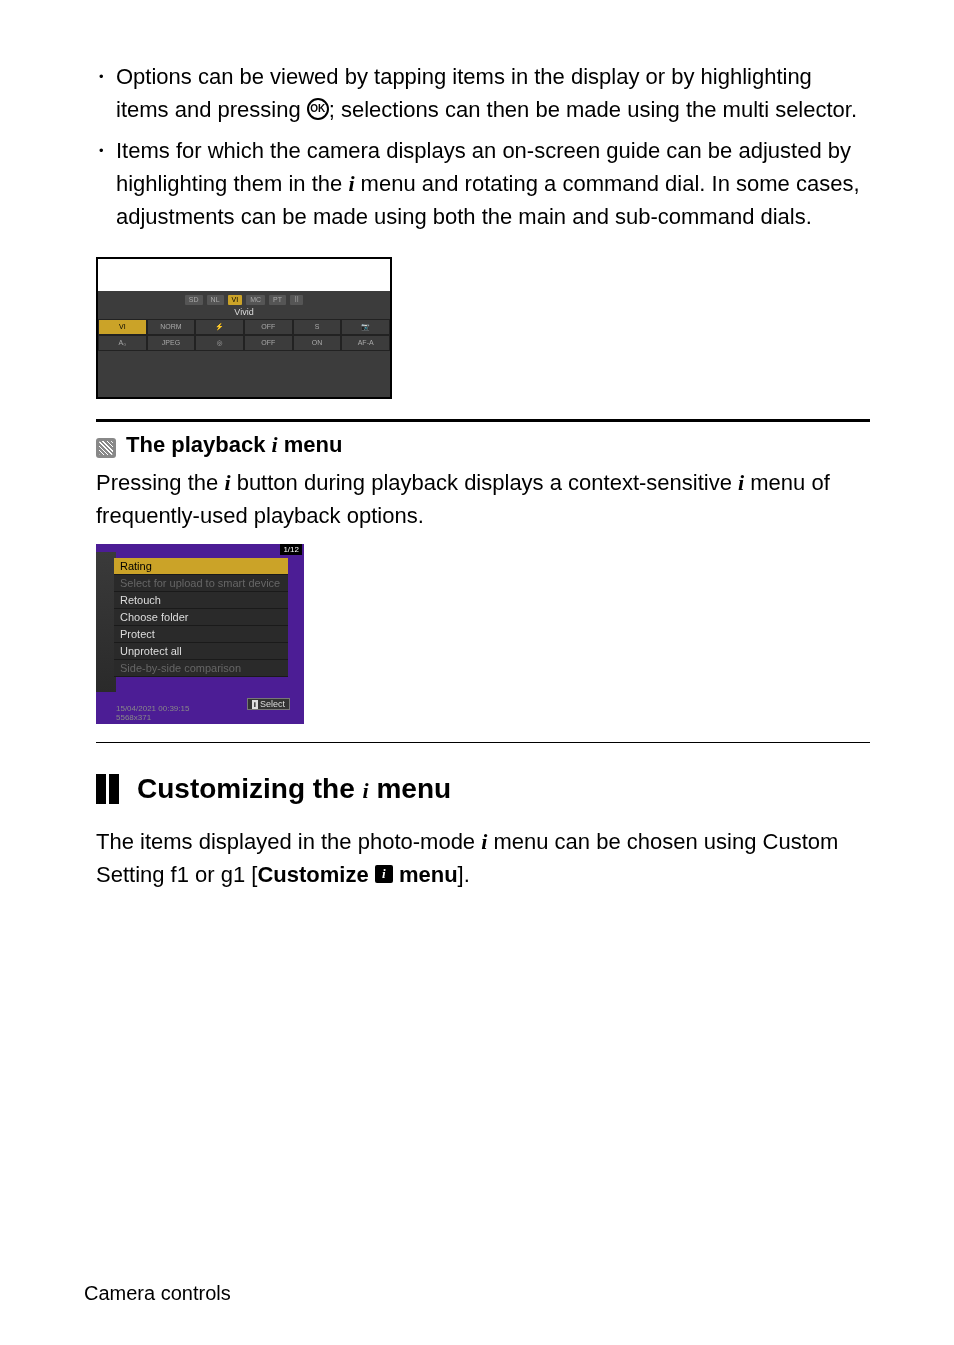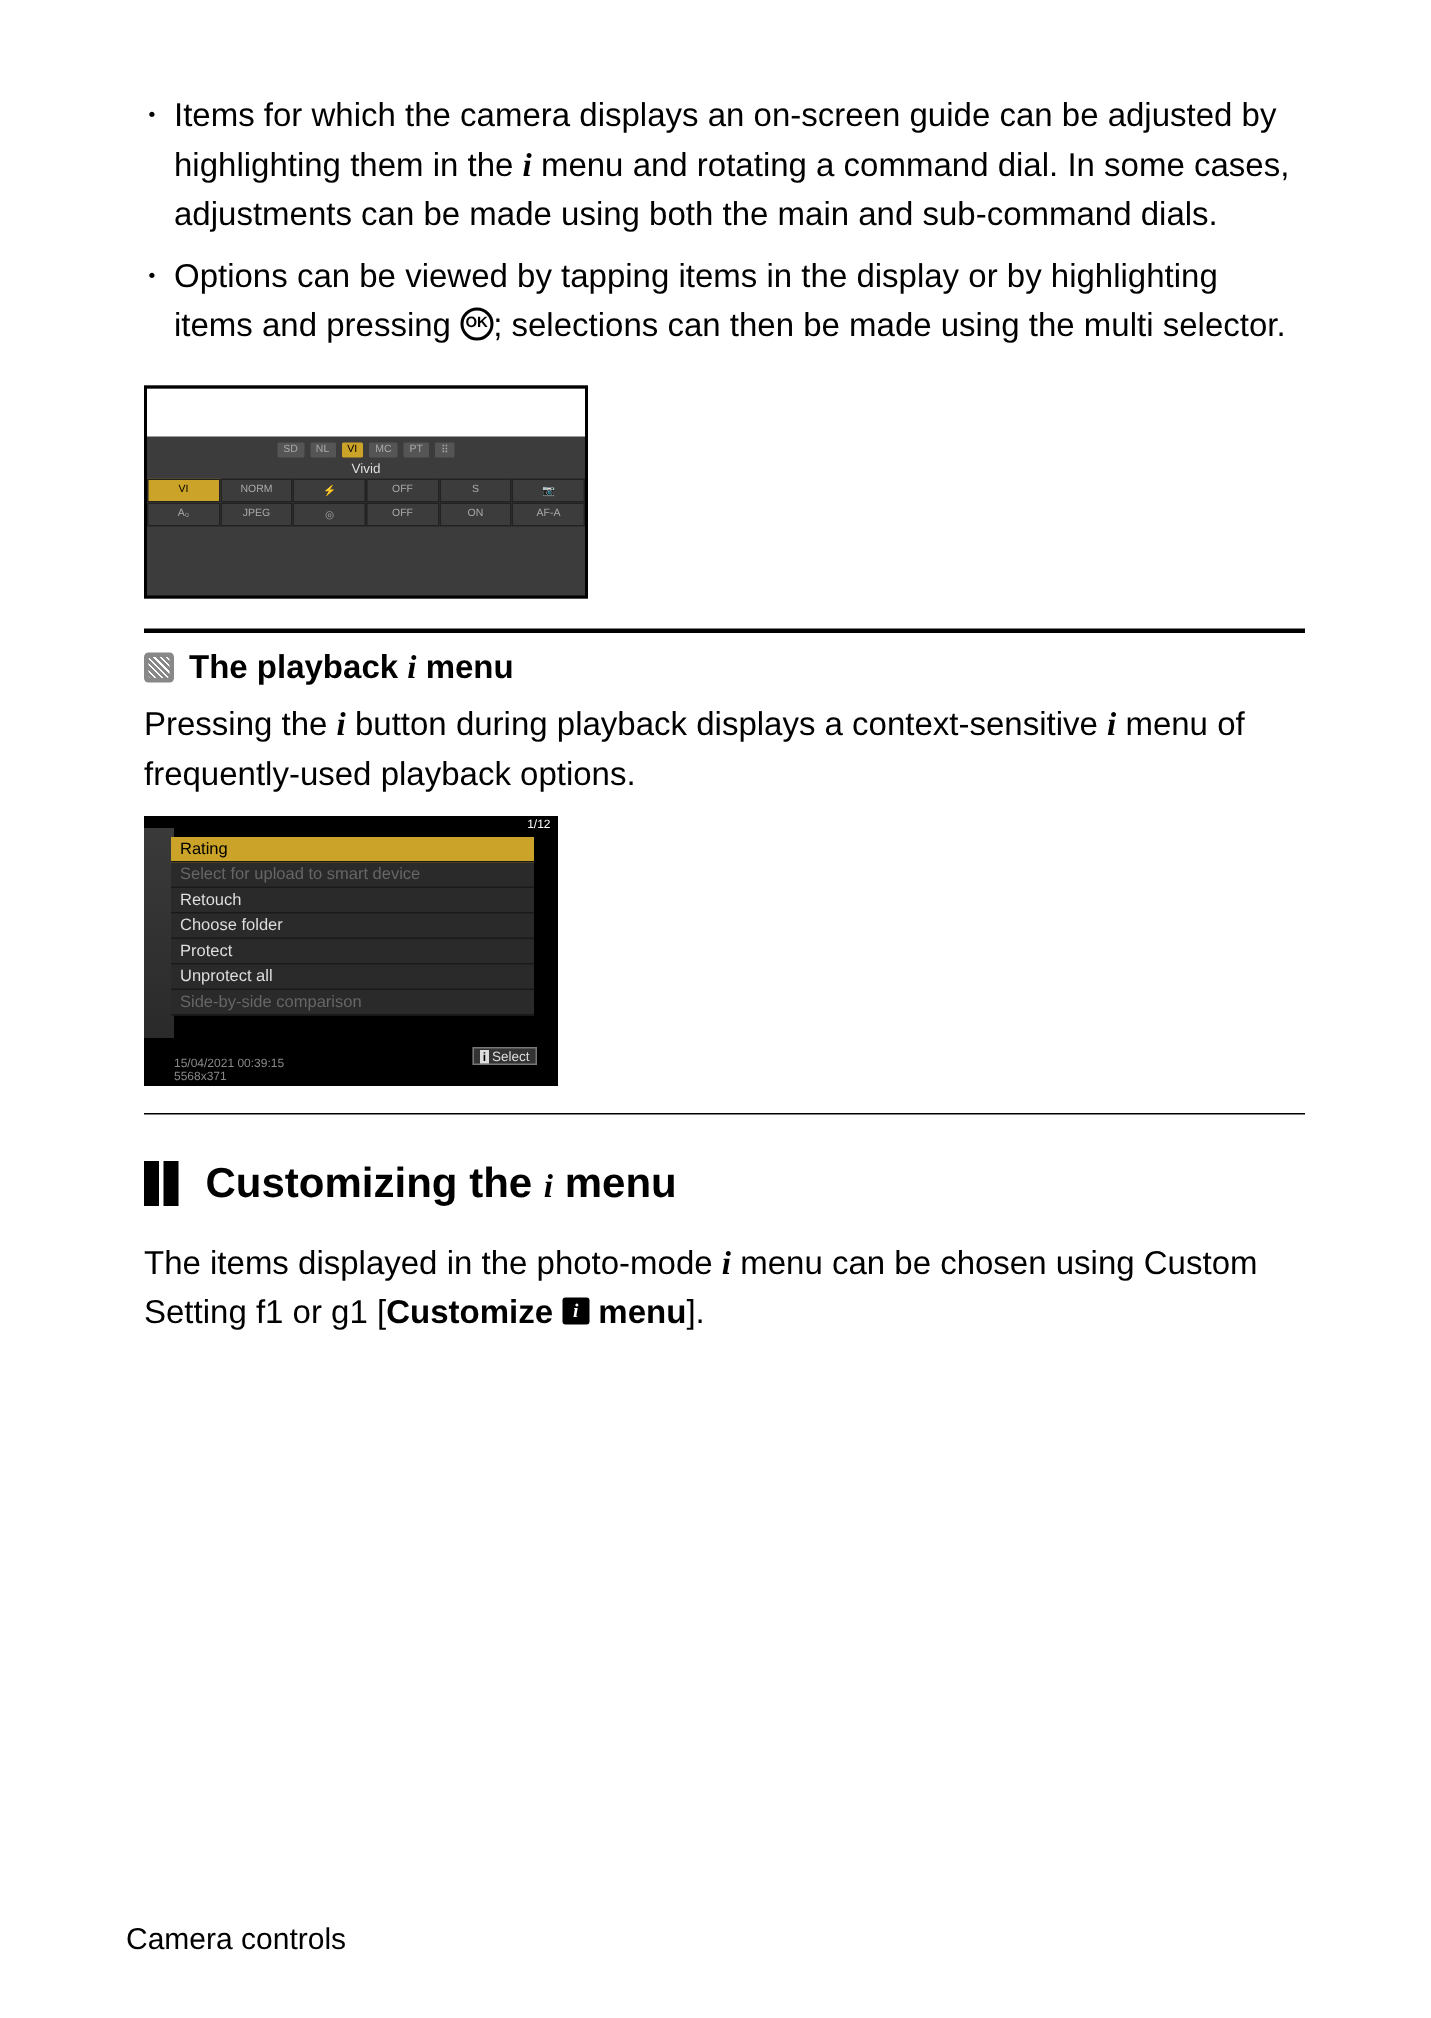--- a/index.html
+++ b/index.html
@@ -106,21 +106,21 @@
       background: #cba328;
       color: #000;
     }
     .divider-thick {
       border: none;
       border-top: 3px solid #000;
       margin: 8px 0 10px 0;
     }
     .subsection-header {
       display: flex;
-      align-items: center;
+      align-items: flex-end;
       gap: 10px;
       margin-bottom: 8px;
     }
     .note-icon {
       display: inline-block;
       width: 20px;
       height: 20px;
       background: #888;
       border-radius: 3px;
       position: relative;
@@ -145,23 +145,23 @@
     .subsection-title {
       font-size: 22px;
       font-weight: bold;
     }
     .body-text {
       font-size: 22px;
       line-height: 1.5;
       margin-bottom: 12px;
     }
     .playback-menu {
-      width: 276px;
+      width: 208px;
       height: 180px;
-      background: #000000;
+      background: #4c1d95;
       margin: 10px 0 18px 0;
       position: relative;
       overflow: hidden;
       font-size: 11px;
     }
     .playback-thumb {
       position: absolute;
       left: 0;
       top: 8px;
       width: 20px;
@@ -285,24 +285,24 @@
       text-align: center;
       font-size: 20px;
       margin-top: 12px;
     }
   </style>
 </head>
 <body>
 
 <ul class="bullet-list">
   <li class="bullet-item">
-    <span>Items for which the camera displays an on-screen guide can be adjusted by highlighting them in the </span><span class="i-icon">i</span><span> menu and rotating a command dial. In some cases, adjustments can be made using both the main and sub-command dials.</span>
+    <span>Options can be viewed by tapping items in the display or by highlighting items and pressing </span><span class="ok-icon">OK</span><span>; selections can then be made using the multi selector.</span>
   </li>
   <li class="bullet-item">
-    <span>Options can be viewed by tapping items in the display or by highlighting items and pressing </span><span class="ok-icon">OK</span><span>; selections can then be made using the multi selector.</span>
+    <span>Items for which the camera displays an on-screen guide can be adjusted by highlighting them in the </span><span class="i-icon">i</span><span> menu and rotating a command dial. In some cases, adjustments can be made using both the main and sub-command dials.</span>
   </li>
 </ul>
 
 <div class="camera-display-1">
   <div class="display-top"></div>
   <div class="display-tabs">
     <span class="display-tab">SD</span>
     <span class="display-tab">NL</span>
     <span class="display-tab active">VI</span>
     <span class="display-tab">MC</span>

